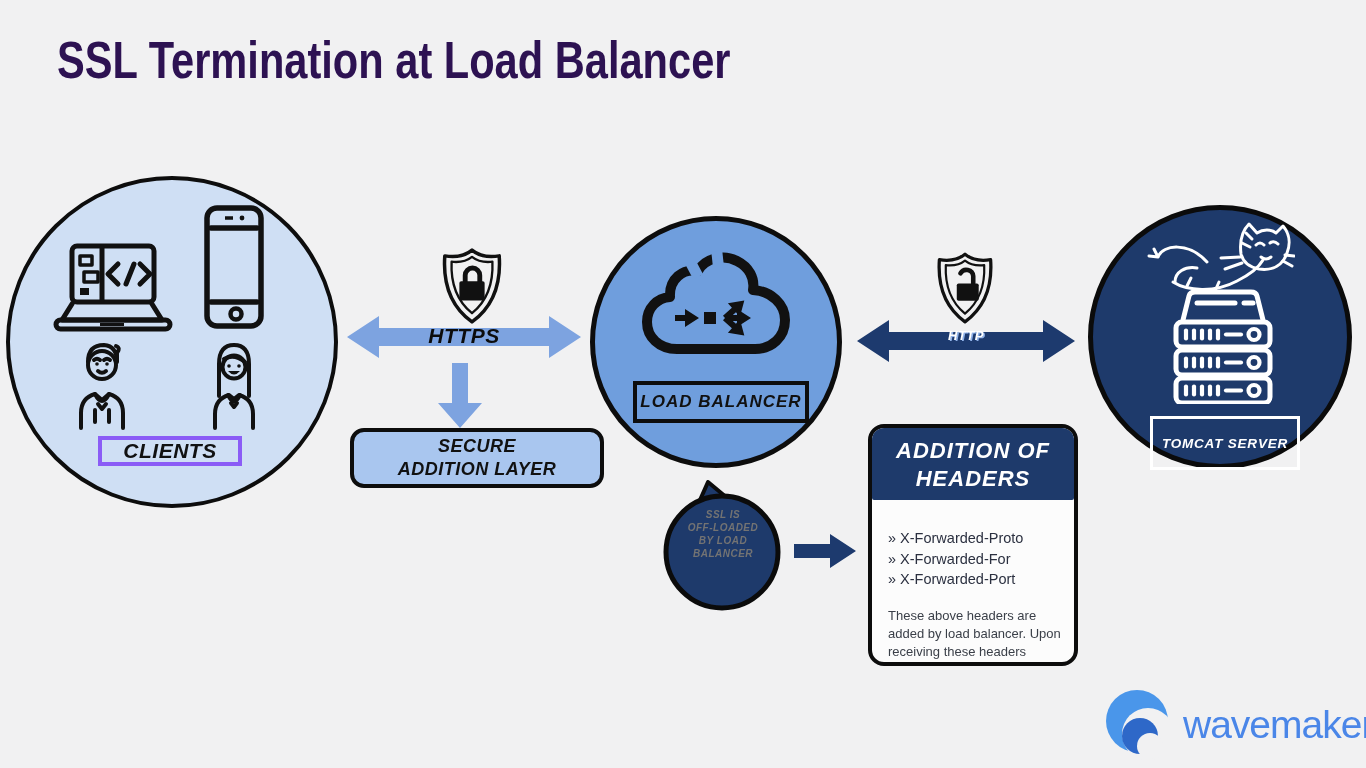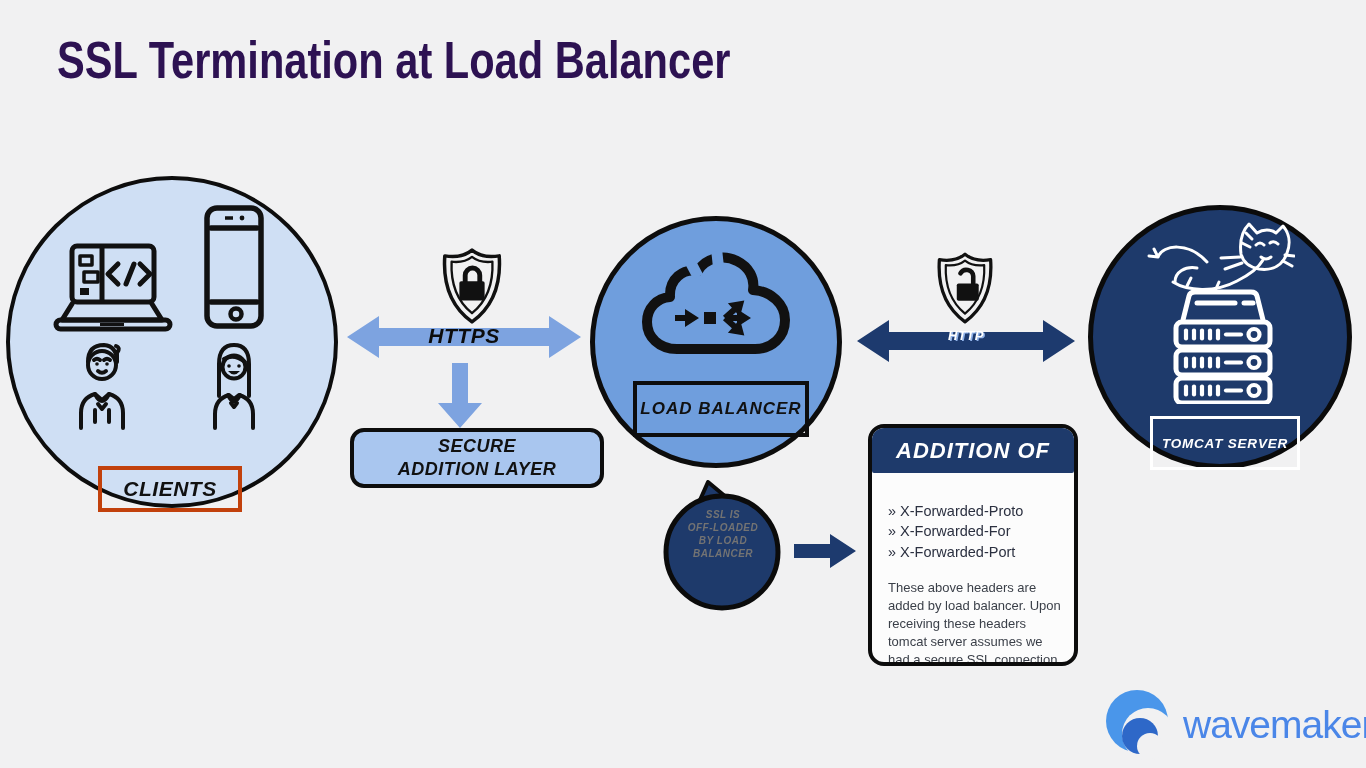--- a/index.html
+++ b/index.html
@@ -17,22 +17,22 @@
     transform:scaleX(.8);transform-origin:left center;
     white-space:nowrap;
   }
   
   .circle{border-radius:50%;box-sizing:border-box;}
   #clients-circle{left:6px;top:176px;width:332px;height:332px;background:#cfdff4;border:4px solid #0d0d0d;}
   #lb-circle{left:590px;top:216px;width:252px;height:252px;background:#6f9edd;border:5px solid #0d0d0d;}
   #tomcat-circle{left:1088px;top:205px;width:264px;height:264px;background:#1e3a6b;border:5px solid #0b0b0b;}
   
   .plate{box-sizing:border-box;display:flex;align-items:center;justify-content:center;text-align:center;}
-  #clients-label{left:88px;top:256px;width:144px;height:46px;border:4px solid #c2410c;font-size:21px;color:#111;margin-top:30px;}
-  #lb-label{left:38px;top:160px;width:176px;height:56px;border:4px solid #0d0d0d;font-size:17px;color:#111;letter-spacing:1px;}
+  #clients-label{left:88px;top:256px;width:144px;height:30px;border:4px solid #8b5cf6;font-size:21px;color:#111;}
+  #lb-label{left:38px;top:160px;width:176px;height:42px;border:4px solid #0d0d0d;font-size:17px;color:#111;letter-spacing:1px;}
   #tomcat-label{left:57px;top:206px;width:150px;height:54px;border:3px solid #ffffff;font-size:13.5px;color:#ffffff;letter-spacing:.8px;}
   #ssl-box{
     left:350px;top:428px;width:254px;height:60px;background:#a9c6ef;
     border:4px solid #0d0d0d;border-radius:14px;flex-direction:column;
     font-size:18px;color:#111;line-height:1.3;
   }
   
   #https-label{left:345px;top:324px;width:238px;text-align:center;font-size:21px;color:#0c0c0c;}
   #http-label{left:855px;top:328px;width:222px;text-align:center;font-size:13px;color:#ffffff;text-shadow:1.5px 1px 0 #8fb1e8;}
   
@@ -248,20 +248,21 @@
   <div>BALANCER</div>
 </div>
 
 <svg class="abs" style="left:794px;top:532px" width="64" height="38" viewBox="0 0 64 38">
   <polygon points="0,12 36,12 36,2 62,19 36,36 36,26 0,26" fill="#1d3a6e"></polygon>
 </svg>
 
 <div id="headers-box" class="abs">
   <div id="headers-box-title" class="comic">
     <div>ADDITION OF</div>
+    <div>HEADERS</div>
   </div>
   <div id="headers-body">
     <div class="hdr-item">» X-Forwarded-Proto</div>
     <div class="hdr-item">» X-Forwarded-For</div>
     <div class="hdr-item">» X-Forwarded-Port</div>
     <div id="headers-description">These above headers are added by load balancer. Upon receiving these headers tomcat server assumes we had a secure SSL connection</div>
   </div>
 </div>
 
 <svg class="abs" style="left:1100px;top:688px" width="82" height="72" viewBox="0 0 82 72">

